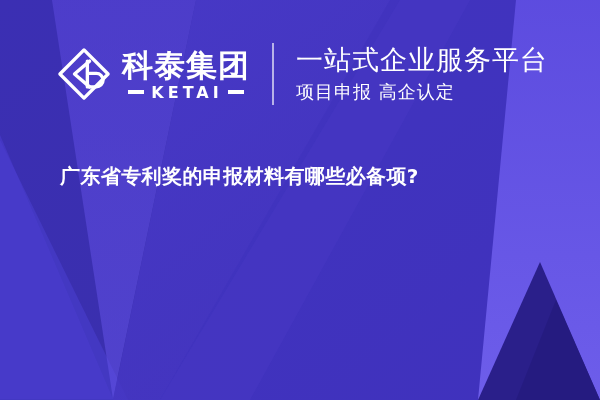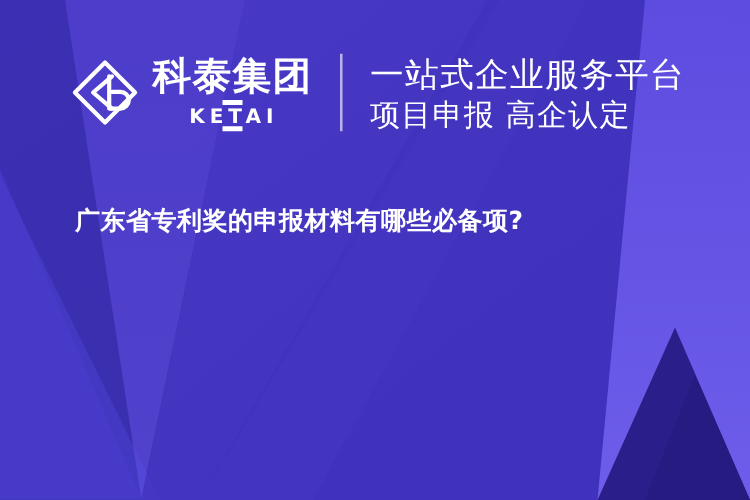--- a/index.html
+++ b/index.html
@@ -71,21 +71,20 @@
     letter-spacing: 1px;
     white-space: nowrap;
     font-family: "DejaVu Sans", "Liberation Sans", sans-serif;
   }
 
   .logo-en-row {
     display: flex;
     align-items: center;
     justify-content: center;
     margin-top: 2px;
-    flex-direction: column;
   }
   .logo-en-rule {
     width: 16px;
     height: 4px;
     background: #ffffff;
     display: block;
   }
   .logo-en {
     font-size: 16px;
     line-height: 17px;
@@ -116,21 +115,21 @@
     font-size: 27px;
     line-height: 33px;
     color: #ffffff;
     letter-spacing: 1px;
     white-space: nowrap;
     font-weight: 400;
     font-family: Liberation Serif, serif;
   }
 
   .tagline-sub {
-    font-size: 24px;
+    font-size: 18px;
     line-height: 24px;
     color: #ffffff;
     letter-spacing: 1px;
     white-space: nowrap;
     margin-top: 3px;
     font-weight: 400;
     font-family: "DejaVu Sans", "Liberation Sans", sans-serif;
   }
 
   

